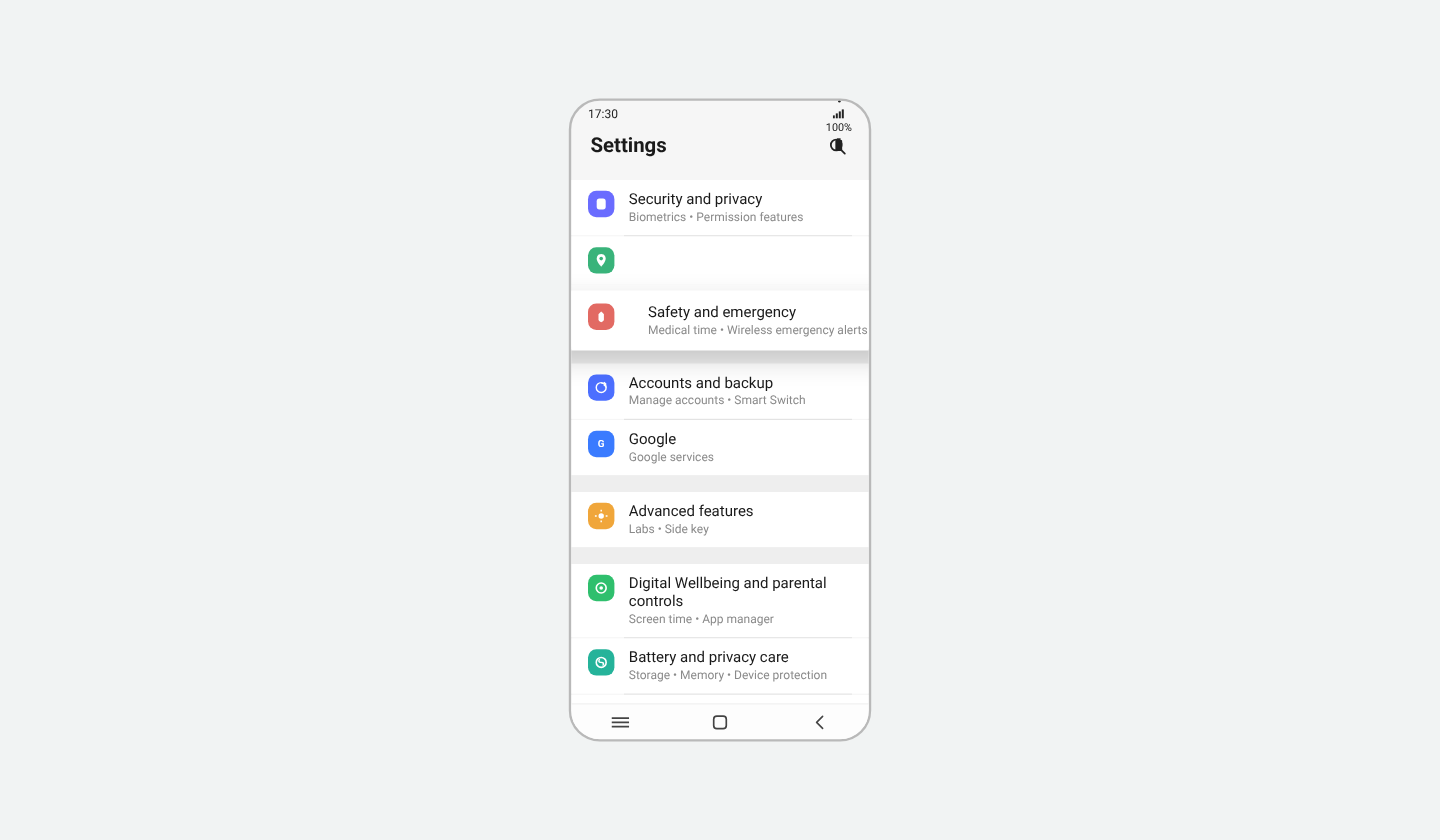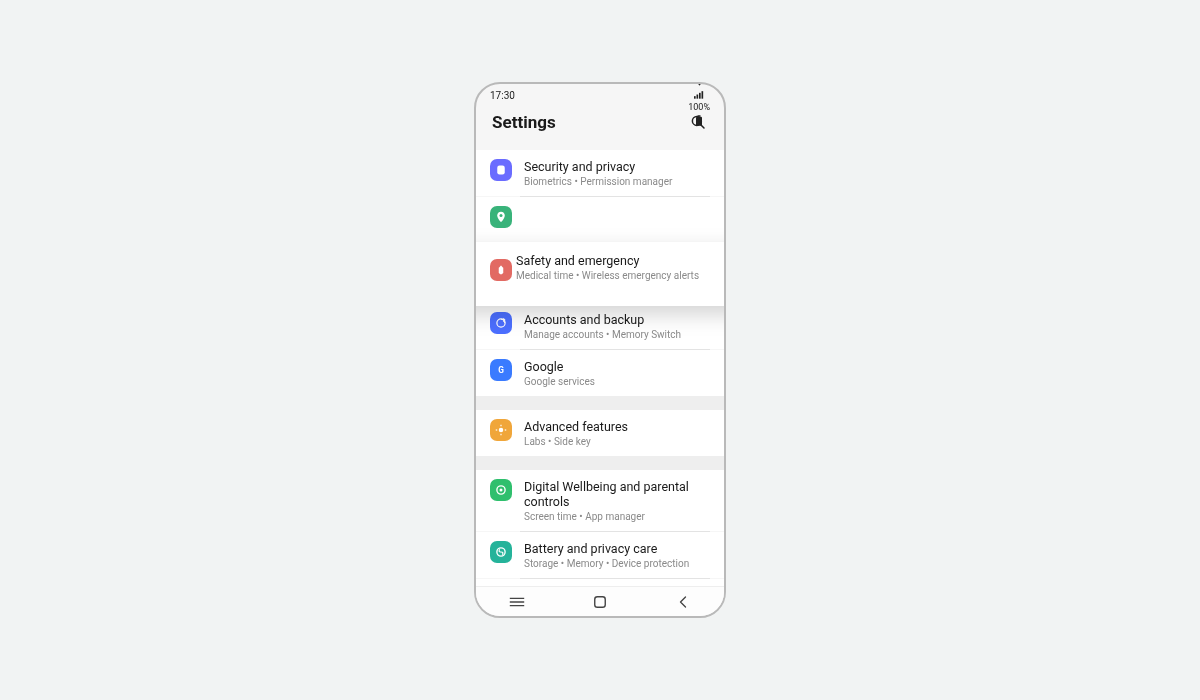--- a/index.html
+++ b/index.html
@@ -68,22 +68,22 @@
     display:flex;align-items:center;justify-content:center;
   }
   .icon svg{width:12px;height:12px;}
   
   .popout{
     position:absolute;
     left:-24px;right:-24px;
     background:#fff;
     box-shadow:0 8px 22px var(--shadow);
     border-radius:4px;
-    padding:11px 14px 25px 38px;
-    display:flex;align-items:flex-end;gap:4px;
+    padding:11px 14px 11px 38px;
+    display:flex;align-items:flex-start;gap:28px;
     z-index:5;
   }
   
   .navbar{
     flex:none;height:30px;
     display:flex;align-items:center;justify-content:space-around;
     background:#fdfdfd;border-top:1px solid #eee;
   }
   .navbtn{width:40px;height:20px;display:flex;align-items:center;justify-content:center;color:#444;}
 </style>
@@ -139,21 +139,21 @@
 
     <div class="list" id="list">
         <div class="row">
           <div class="icon" style="background:#6a6cff;color:#6a6cff">
             <svg viewBox="0 0 16 16">
               <rect x="3" y="2" width="10" height="12" rx="3" fill="#fff"></rect>
             </svg>
           </div>
           <div class="row-inner">
             <div class="row-title">Security and privacy</div>
-            <div class="row-sub">Biometrics  •  Permission manager</div>
+            <div class="row-sub">Biometrics  •  Permission features</div>
           </div>
         </div>
         <div class="divider"></div>
         <div class="row">
           <div class="icon" style="background:#39b37a;color:#39b37a">
             <svg viewBox="0 0 16 16">
               <path d="M8 1 C11 1 13 3 13 6 C13 10 8 15 8 15 C8 15 3 10 3 6 C3 3 5 1 8 1 Z" fill="#fff"></path>
               <circle cx="8" cy="6" r="2" fill="currentColor"></circle>
             </svg>
           </div>
@@ -163,21 +163,21 @@
         <div class="row">
           <div class="icon" style="background:#4c6fff;color:#4c6fff">
             <svg viewBox="0 0 16 16">
               <circle cx="8" cy="8" r="5.5" fill="none" stroke="#fff" stroke-width="1.6"></circle>
               <path d="M8 3 A5 5 0 0 1 13 8" fill="none" stroke="#fff" stroke-width="1.6"></path>
               <polyline points="11,2 13,4 11,6" fill="none" stroke="#fff" stroke-width="1.6"></polyline>
             </svg>
           </div>
           <div class="row-inner">
             <div class="row-title">Accounts and backup</div>
-            <div class="row-sub">Manage accounts  •  Memory Switch</div>
+            <div class="row-sub">Manage accounts  •  Smart Switch</div>
           </div>
         </div>
         <div class="divider"></div>
         <div class="row">
           <div class="icon" style="background:#3a7bff;color:#3a7bff">
             <svg viewBox="0 0 16 16">
               <text x="8" y="11.5" text-anchor="middle" font-size="11" font-weight="700" fill="#fff" font-family="Arial">G</text>
             </svg>
           </div>
           <div class="row-inner">

